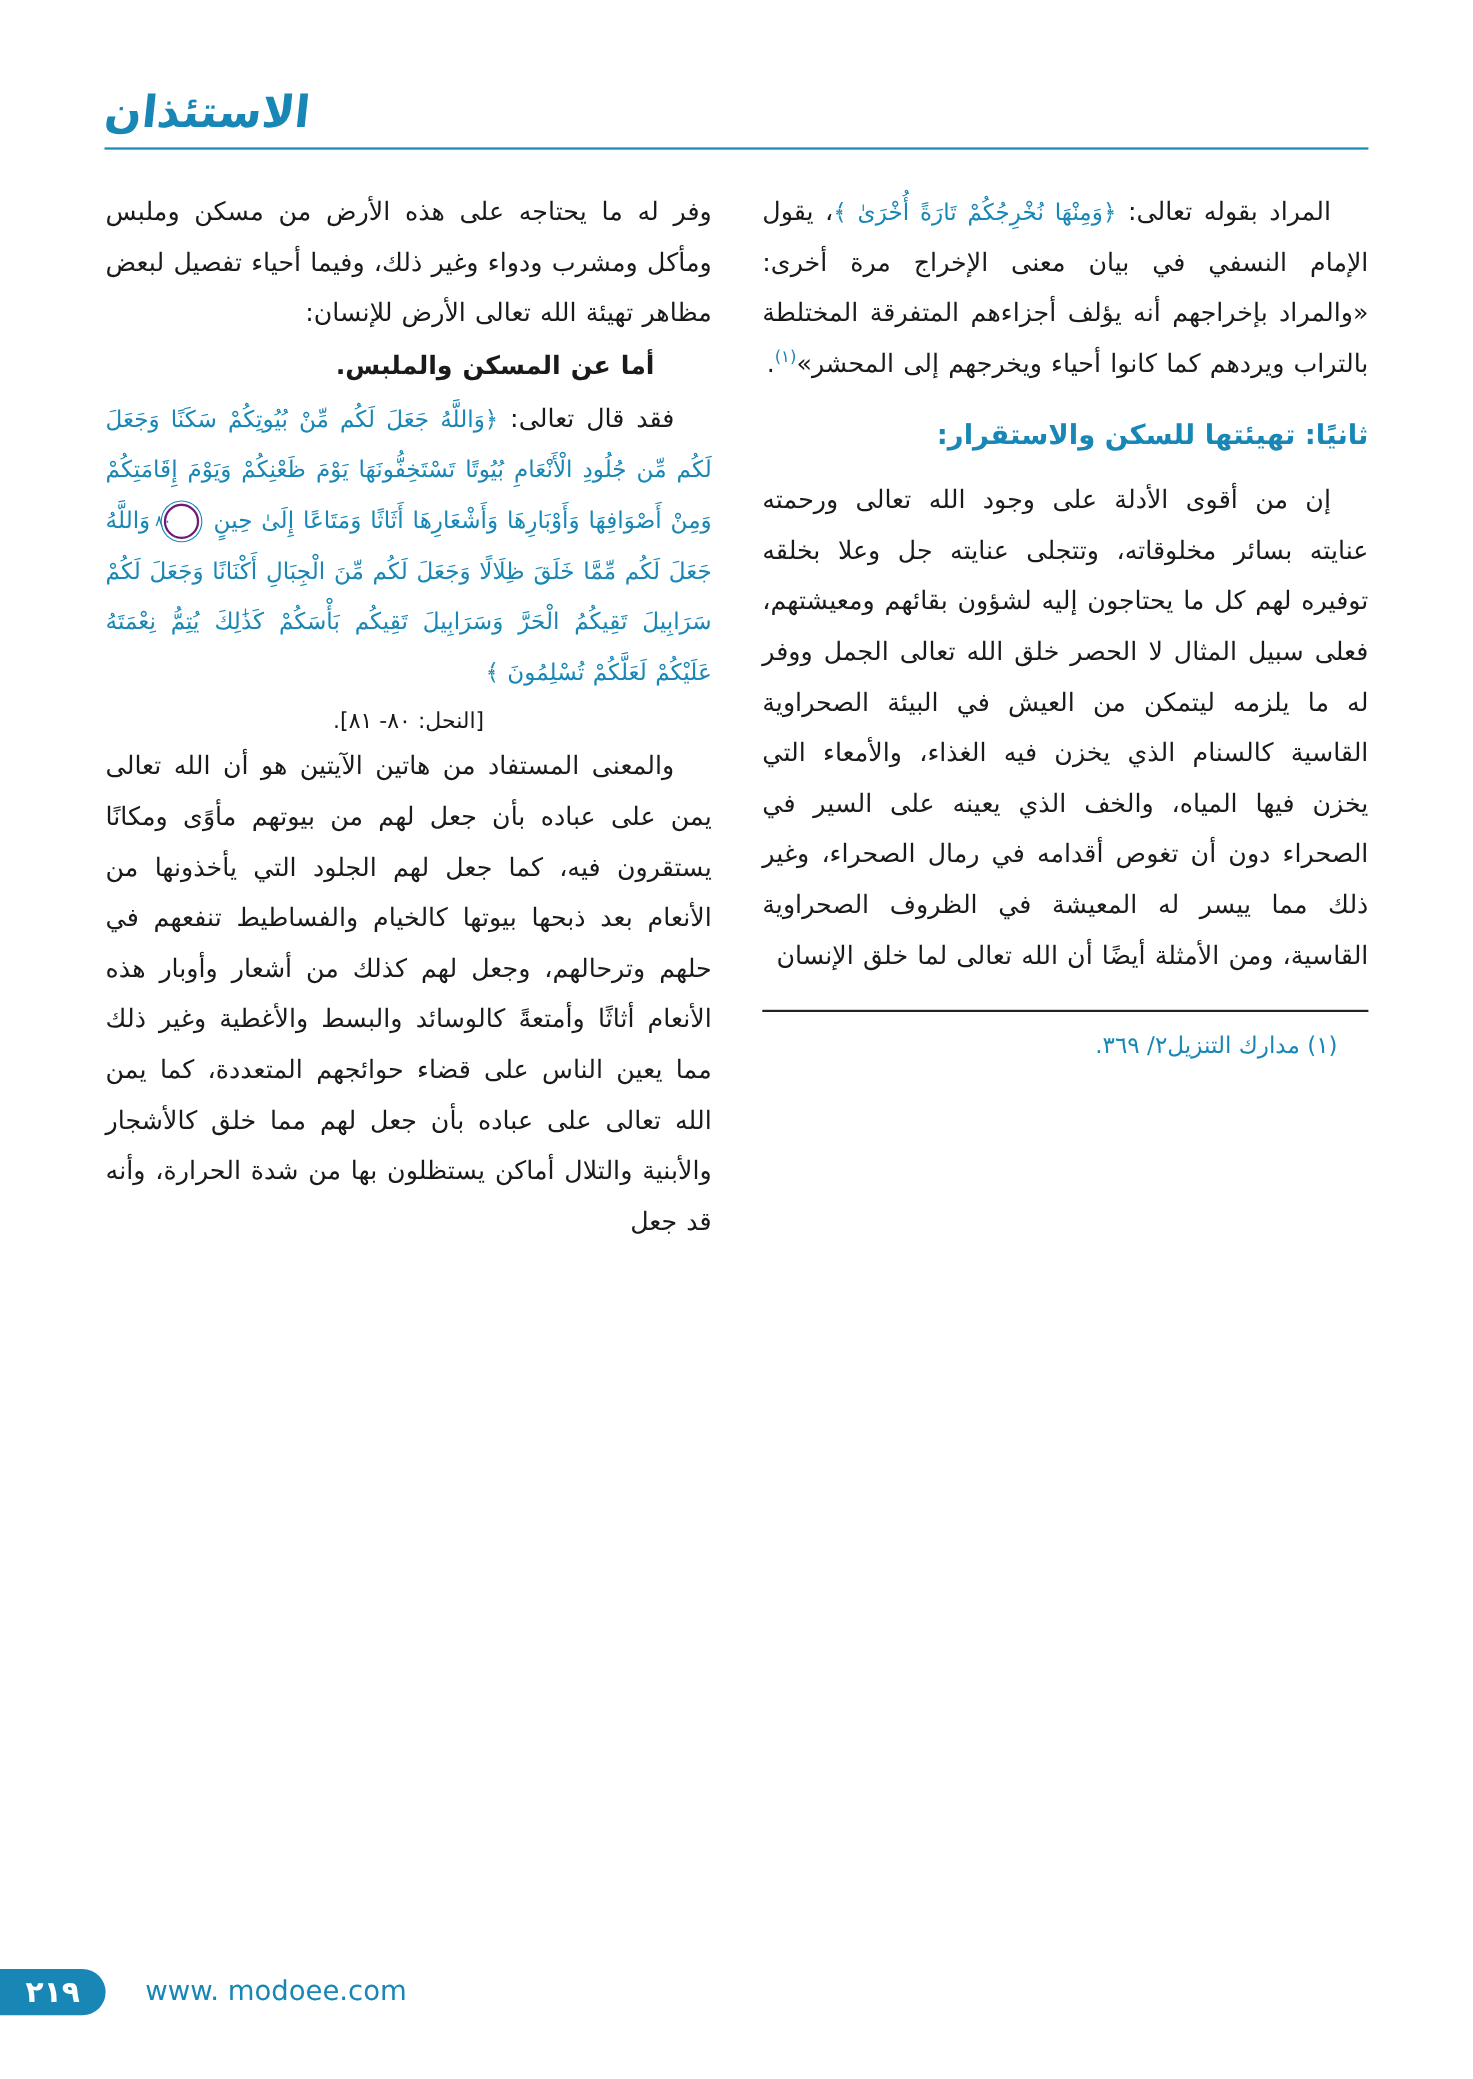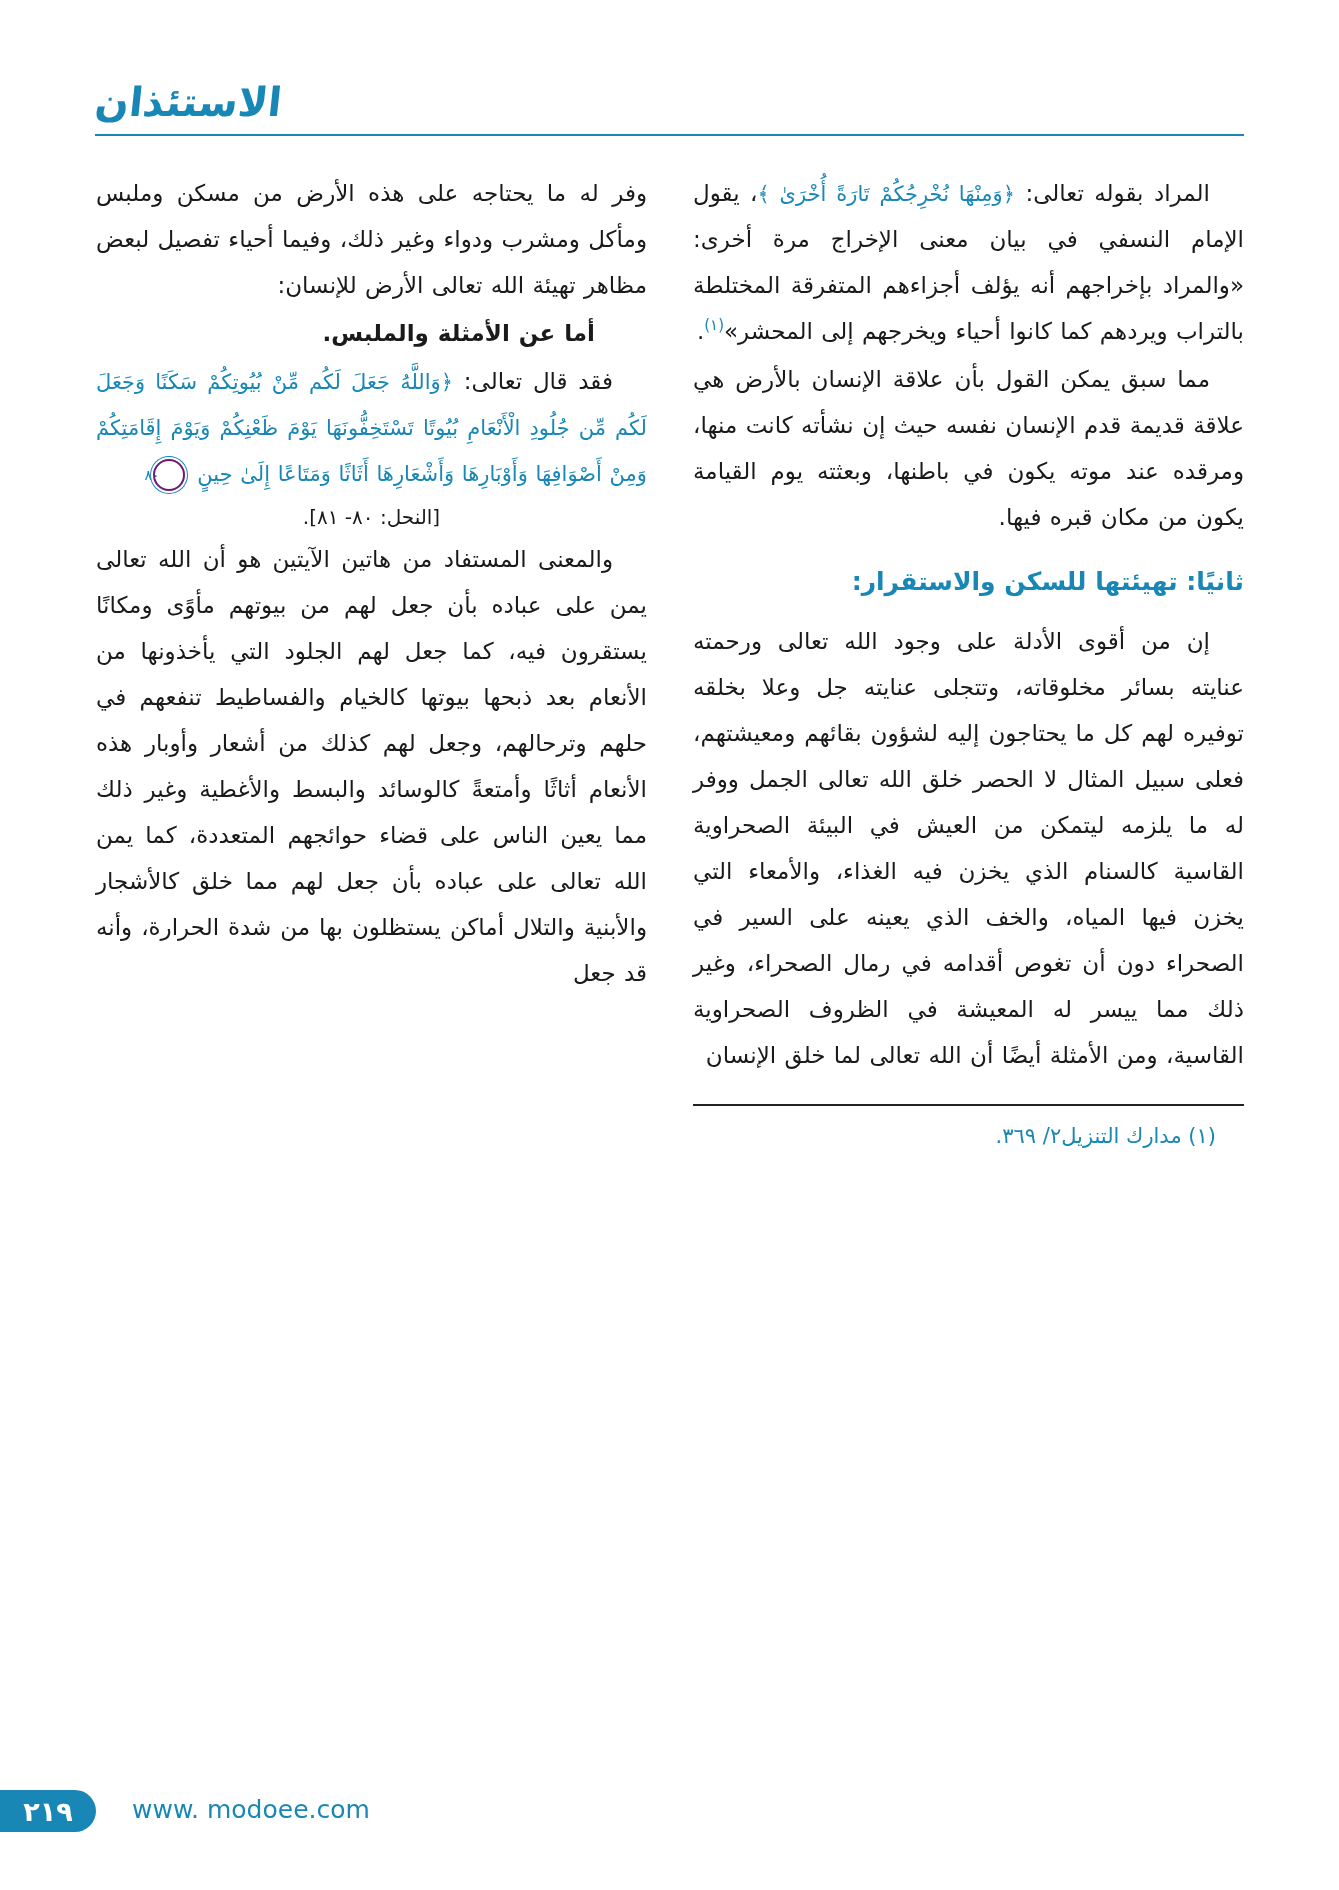--- a/index.html
+++ b/index.html
@@ -150,39 +150,39 @@
     <div class="calligraphy" dir="rtl">الاستئذان</div>
     <div class="header-rule"></div>
   </header>
 
   <main class="content">
 
     <section class="col right-col">
       <p class="para indent">
         <span>المراد بقوله تعالى: </span><span class="quran">﴿وَمِنْهَا نُخْرِجُكُمْ تَارَةً أُخْرَىٰ ﴾</span><span>، يقول الإمام النسفي في بيان معنى الإخراج مرة أخرى: «والمراد بإخراجهم أنه يؤلف أجزاءهم المتفرقة المختلطة بالتراب ويردهم كما كانوا أحياء ويخرجهم إلى المحشر»</span><sup class="fn-ref">(١)</sup><span>.</span>
       </p>
-      <p class="para indent">مما سبق يمكن القول بأن علاقة الإنسان بالأرض هي علاقة قديمة قدم الإنسان نفسه حيث إن نشأته كانت منها، ومرقده عند موته يكون في باطنها، وبعثته يوم القيامة يكون من مكان قبره فيها.</p>
       <h2 class="subheading">ثانيًا: تهيئتها للسكن والاستقرار:</h2>
       <p class="para indent">إن من أقوى الأدلة على وجود الله تعالى ورحمته عنايته بسائر مخلوقاته، وتتجلى عنايته جل وعلا بخلقه توفيره لهم كل ما يحتاجون إليه لشؤون بقائهم ومعيشتهم، فعلى سبيل المثال لا الحصر خلق الله تعالى الجمل ووفر له ما يلزمه ليتمكن من العيش في البيئة الصحراوية القاسية كالسنام الذي يخزن فيه الغذاء، والأمعاء التي يخزن فيها المياه، والخف الذي يعينه على السير في الصحراء دون أن تغوص أقدامه في رمال الصحراء، وغير ذلك مما ييسر له المعيشة في الظروف الصحراوية القاسية، ومن الأمثلة أيضًا أن الله تعالى لما خلق الإنسان</p>
 
       <div class="footnote-area">
         <div class="footnote-rule"></div>
         <p class="footnote">(١) مدارك التنزيل٢/ ٣٦٩.</p>
       </div>
     </section>
 
     <section class="col left-col">
       <p class="para">وفر له ما يحتاجه على هذه الأرض من مسكن وملبس ومأكل ومشرب ودواء وغير ذلك، وفيما أحياء تفصيل لبعض مظاهر تهيئة الله تعالى الأرض للإنسان:</p>
-      <p class="para bold big-indent">أما عن الأمثلة والملبس.</p>
+      <p class="para bold big-indent">أما عن المسكن والملبس.</p>
       <p class="para indent">
         <span>فقد قال تعالى: </span>
         <span class="quran">﴿وَاللَّهُ جَعَلَ لَكُم مِّنْ بُيُوتِكُمْ سَكَنًا وَجَعَلَ لَكُم مِّن جُلُودِ الْأَنْعَامِ بُيُوتًا تَسْتَخِفُّونَهَا يَوْمَ ظَعْنِكُمْ وَيَوْمَ إِقَامَتِكُمْ وَمِنْ أَصْوَافِهَا وَأَوْبَارِهَا وَأَشْعَارِهَا أَثَاثًا وَمَتَاعًا إِلَىٰ حِينٍ</span>
         <span class="ayah-circle">
             <span>٨٠</span>
           </span>
+        <span class="quran">وَاللَّهُ جَعَلَ لَكُم مِّمَّا خَلَقَ ظِلَالًا وَجَعَلَ لَكُم مِّنَ الْجِبَالِ أَكْنَانًا وَجَعَلَ لَكُمْ سَرَابِيلَ تَقِيكُمُ الْحَرَّ وَسَرَابِيلَ تَقِيكُم بَأْسَكُمْ كَذَٰلِكَ يُتِمُّ نِعْمَتَهُ عَلَيْكُمْ لَعَلَّكُمْ تُسْلِمُونَ ﴾</span>
       </p>
       <p class="verse-ref">[النحل: ٨٠- ٨١].</p>
       <p class="para indent">والمعنى المستفاد من هاتين الآيتين هو أن الله تعالى يمن على عباده بأن جعل لهم من بيوتهم مأوًى ومكانًا يستقرون فيه، كما جعل لهم الجلود التي يأخذونها من الأنعام بعد ذبحها بيوتها كالخيام والفساطيط تنفعهم في حلهم وترحالهم، وجعل لهم كذلك من أشعار وأوبار هذه الأنعام أثاثًا وأمتعةً كالوسائد والبسط والأغطية وغير ذلك مما يعين الناس على قضاء حوائجهم المتعددة، كما يمن الله تعالى على عباده بأن جعل لهم مما خلق كالأشجار والأبنية والتلال أماكن يستظلون بها من شدة الحرارة، وأنه قد جعل</p>
     </section>
 
   </main>
 
   <footer>
     <div class="page-badge">
       <span>٢١٩</span>

